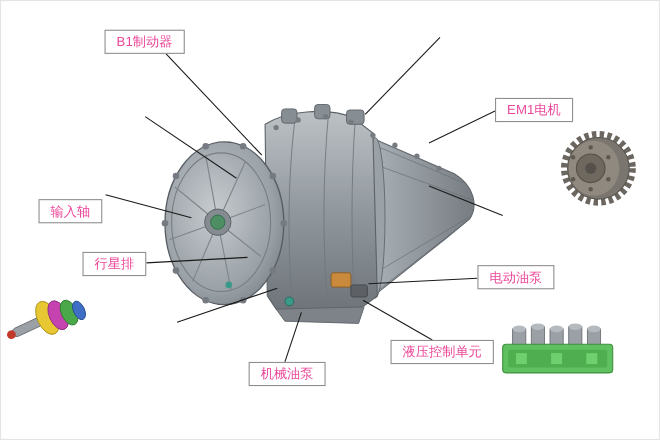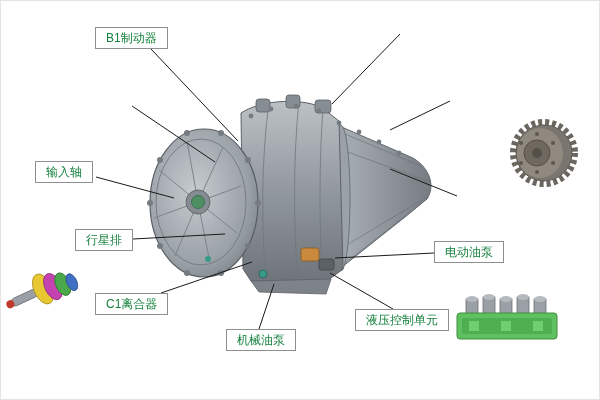--- a/index.html
+++ b/index.html
@@ -5,21 +5,21 @@
   *{box-sizing:border-box;margin:0;padding:0}
   html,body{background:#ffffff}
   body{font-family:"Liberation Sans",sans-serif}
   .stage{
     position:relative;width:600px;height:400px;background:#fff;
     border:1px solid #e4e4e4;overflow:hidden;margin:0 auto;
   }
   .art{position:absolute;left:0;top:0;width:600px;height:400px}
   .label{
     position:absolute;background:#ffffff;border:1px solid #8f8f8f;
-    color:#15803d;font-size:12px;line-height:16px;padding:2px 10px;
+    color:#ec4899;font-size:12px;line-height:16px;padding:2px 10px;
     white-space:nowrap;
   }
 </style>
 </head>
 <body>
 
 <div class="stage">
 
   <svg class="art" viewBox="0 0 600 400" aria-hidden="true">
     <defs>
@@ -151,20 +151,20 @@
       <line x1="456" y1="195" x2="389" y2="168"></line>
       <line x1="132" y1="238" x2="224" y2="233"></line>
       <line x1="433" y1="252" x2="334" y2="257"></line>
       <line x1="160" y1="292" x2="251" y2="261"></line>
       <line x1="392" y1="308" x2="329" y2="272"></line>
       <line x1="258" y1="328" x2="273" y2="283"></line>
     </g>
   </svg>
 
   <div class="label" style="left:94px;top:26px">B1制动器</div>
-  <div class="label" style="left:34px;top:160px">输入轴</div>
+  <div class="label" style="left:449px;top:88px">EM1电机</div>
+  <div class="label" style="left:34px;top:180px">输入轴</div>
   <div class="label" style="left:74px;top:228px">行星排</div>
   <div class="label" style="left:433px;top:240px">电动油泵</div>
-  <div class="label" style="left:94px;top:292px">C1离合器</div>
   <div class="label" style="left:225px;top:328px">机械油泵</div>
   <div class="label" style="left:354px;top:308px">液压控制单元</div>
 
 </div>
 
 </body></html>

